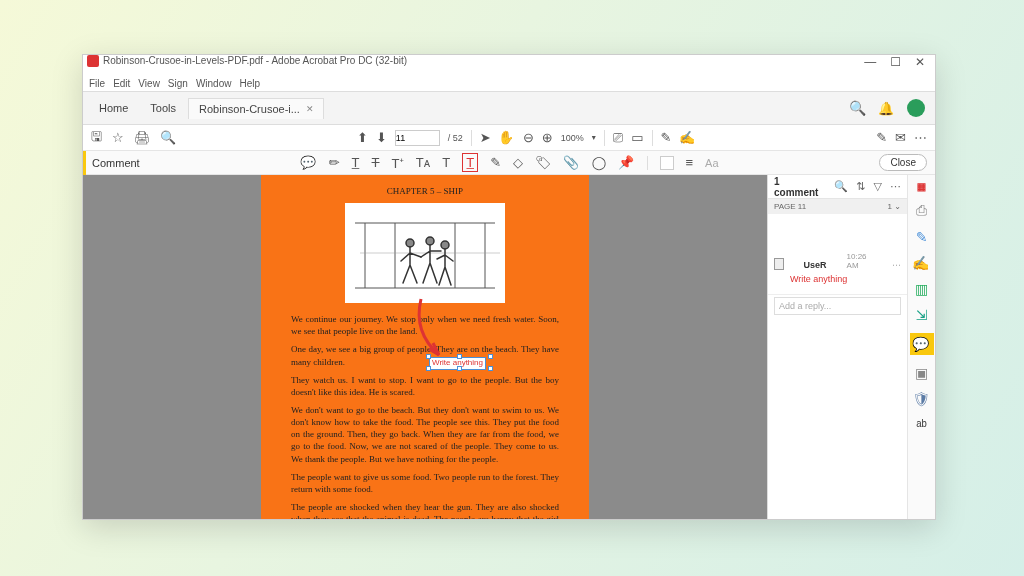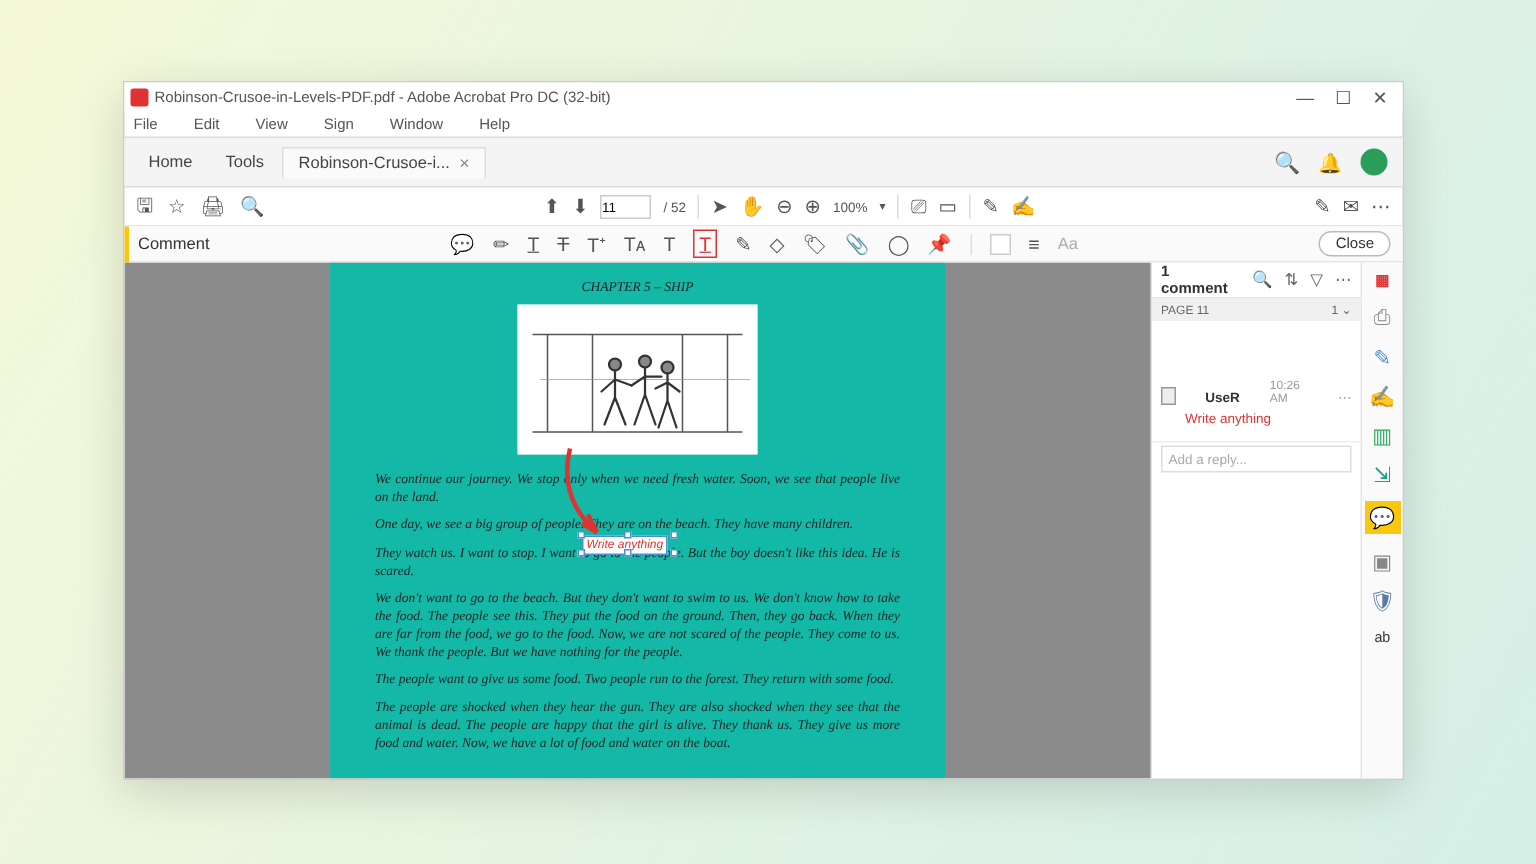--- a/index.html
+++ b/index.html
@@ -10,51 +10,51 @@
     font-size: 11px; color: #333;
     position: relative; overflow: hidden;
   }
   .window {
     position: absolute; left: 82px; top: 54px; width: 854px; height: 466px;
     background: #fff; border: 1px solid #ccc;
     box-shadow: 0 8px 30px rgba(0,0,0,0.15);
     display: flex; flex-direction: column;
   }
   
-  .titlebar { height: 20px; display:flex; align-items:center; padding: 0 4px; font-size:10px; color:#555; background:#fff; }
+  .titlebar { height: 20px; display:flex; padding: 0 4px; font-size:10px; color:#555; background:#fff; }
   .titlebar .icon { width:12px; height:12px; background:#d33; margin-right:4px; border-radius:2px; }
   .winbtns { margin-left:auto; display:flex; gap:14px; font-size:12px; color:#555; padding-right:6px;}
   .winbtns span { cursor:default; }
   
-  .menubar { height:16px; display:flex; gap:24px; padding:0 6px; font-size:10px; color:#555; align-items:center;}
+  .menubar { height:16px; display:flex; gap:8px; padding:0 6px; font-size:10px; color:#555; align-items:center;}
   
   .tabrow { height:34px; background:#f4f4f4; border-top:1px solid #ddd; border-bottom:1px solid #ddd; display:flex; align-items:center; padding-left:6px; gap:2px;}
   .tabrow .tab { padding:4px 10px; font-size:11px; color:#444;}
   .tabrow .tab.file { background:#fafafa; border:1px solid #ddd; border-bottom:none; display:flex; align-items:center; gap:6px;}
   .tabrow .tab.file .x { color:#888; font-size:9px;}
   .tabrow .rtools { margin-left:auto; display:flex; gap:12px; align-items:center; padding-right:10px; font-size:14px; color:#555;}
   .avatar { width:18px; height:18px; border-radius:50%; background:#2a9d5b; display:flex; align-items:center; justify-content:center; color:#fff; font-size:9px;}
   
   .qtb { height:26px; border-bottom:1px solid #e5e5e5; display:flex; align-items:center; padding:0 8px; gap:10px; color:#555; font-size:13px;}
   .qtb .spacer { flex:1; }
   .qtb .grp { display:flex; align-items:center; gap:8px;}
-  .qtb input.pg { width:34px; height:16px; font-size:9px; text-align:left; border:1px solid #ccc;}
+  .qtb input.pg { width:45px; height:16px; font-size:9px; text-align:left; border:1px solid #ccc;}
   .qtb .sep { width:1px; height:16px; background:#ddd; }
   
   .ctb { height:24px; background:#fafafa; border-bottom:1px solid #e5e5e5; display:flex; align-items:center; padding:0 8px;}
   .ctb .yellowbar { width:3px; height:24px; background:#f9c80e; margin-right:6px; margin-left:-8px;}
   .ctb .label { font-size:11px; color:#333; }
   .ctb .tools { flex:1; display:flex; justify-content:center; gap:12px; font-size:13px; color:#555; align-items:center;}
   .ctb .tools .active { border:1px solid #d33; padding:1px 3px; color:#d33;}
   .ctb .tcolor { width:14px; height:14px; border:1px solid #ccc; background:#fff;}
   .ctb .closebtn { border:1px solid #bbb; border-radius:10px; padding:2px 10px; font-size:10px; background:#fff; margin-left:auto;}
   
   .body { flex:1; display:flex; overflow:hidden;}
   .docarea { flex:1; background:#8b8b8b; display:flex; justify-content:center; overflow:hidden; position:relative;}
-  .page { width:410px; background:#14b8a6; padding:10px 30px; font-family:"Times New Roman", serif; font-size:9px; color:#222; line-height:1.35; position:relative;font-style:italic;}
+  .page { width:328px; background:#f97316; padding:10px 30px; font-family:"Times New Roman", serif; font-size:9px; color:#222; line-height:1.35; position:relative;}
   .page h4 { text-align:center; font-weight:normal; font-size:9px; margin-bottom:6px;}
   .illus { width:160px; height:100px; margin:4px auto 10px; background:#fff; display:block;}
   .page p { margin-bottom:6px; text-align:justify;}
   .textbox { position:absolute; left:168px; top:182px; border:1px solid #4a90d9; padding:0 2px; background:#fff; font-family:Arial; font-size:8px; color:#d33;}
   .handle { position:absolute; width:5px; height:5px; border:1px solid #4a90d9; background:#fff;}
   
   .arrow { position:absolute; left:150px; top:122px; pointer-events:none;}
   
   .cpanel { width:140px; border-left:1px solid #ddd; background:#fff; display:flex; flex-direction:column; font-size:10px;}
   .cpanel .chead { height:24px; border-bottom:1px solid #e5e5e5; display:flex; align-items:center; padding:0 6px; gap:16px;}

